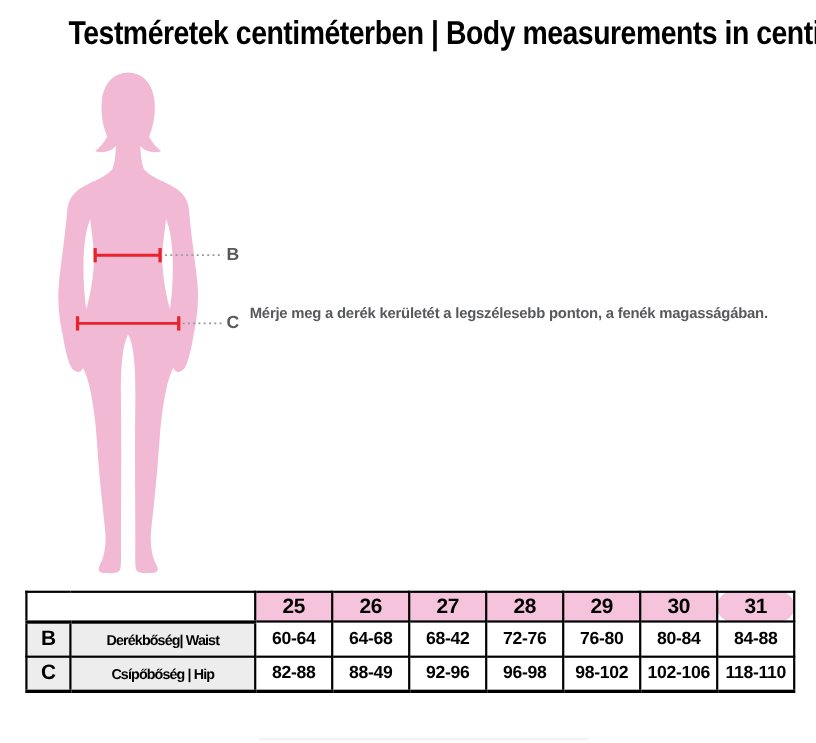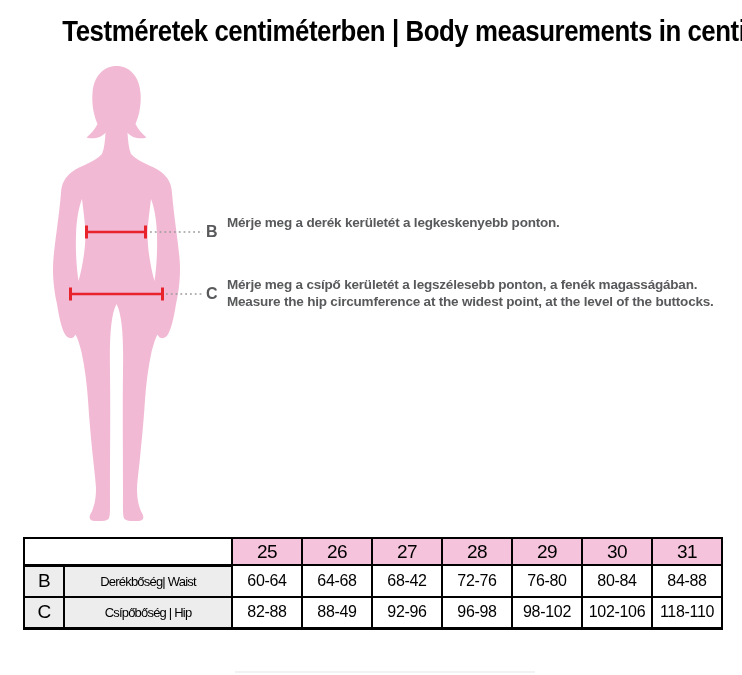--- a/index.html
+++ b/index.html
@@ -29,39 +29,39 @@
     font-size:13.5px;line-height:16.5px;white-space:nowrap;
     letter-spacing:-0.2px;
   }
   
   table.size-table{
     position:absolute;left:23px;top:537px;
     border-collapse:collapse;table-layout:fixed;
   }
   table.size-table td{
     border:2px solid #000;text-align:center;vertical-align:middle;
-    font-weight:normal;color:#000;padding:0;
+    font-weight:bold;color:#000;padding:0;
   }
   td.no-cell{border:none;background:transparent;}
   td.size-cell{
     background:#f5c3dc;font-size:19px;height:25px;letter-spacing:-0.5px;
     border-top-width:3px;
   }
   td.letter-cell{
     background:#ededed;font-size:19px;border-left-width:3px;letter-spacing:-0.5px;
   }
   td.label-cell{
     background:#ededed;font-size:13px;text-align:left;padding-left:8px;
     letter-spacing:-0.8px;
   }
   td.val-cell{background:#ffffff;font-size:16px;letter-spacing:-0.3px;}
   tr.row-b td{height:29px;}
   tr.row-b td.letter-cell,tr.row-b td.label-cell{border-top-width:3px;}
   tr.row-c td{height:29px;border-bottom-width:3px;}
-  td.last-col{border-right-width:3px;}
+  td.last-col{border-right-width:3px;border-radius:13px;}
   
   .crop-artifact{
     position:absolute;left:235px;top:671px;width:300px;height:2px;
     background:#ececec;opacity:0.7;
   }
 </style>
 </head>
 <body>
 
 <div class="title-wrap">
@@ -131,27 +131,25 @@
   <g stroke="#e8232b">
     <line x1="70.5" y1="294" x2="162.5" y2="294" stroke-width="2.6"></line>
     <line x1="70.5" y1="287.5" x2="70.5" y2="300.5" stroke-width="3"></line>
     <line x1="162.5" y1="287.5" x2="162.5" y2="300.5" stroke-width="3"></line>
   </g>
   <line x1="166" y1="294" x2="203" y2="294" stroke="#9a9a9a" stroke-width="1.6" stroke-dasharray="1.8 3"></line>
 </svg>
 
 <div class="marker-letter" style="left:206px;top:224px;">B</div>
 <div class="ann" style="left:227px;top:215px;">
-  <div>Mérje meg a derék kerületét a legkeskenyebb ponton.</div>
 </div>
 
 <div class="marker-letter" style="left:206px;top:286px;">C</div>
 <div class="ann" style="left:227px;top:277px;">
-  <div>Mérje meg a csípő kerületét a legszélesebb ponton, a fenék magasságában.</div>
-  <div>Measure the hip circumference at the widest point, at the level of the buttocks.</div>
+  <div>Mérje meg a derék kerületét a legszélesebb ponton, a fenék magasságában.</div>
 </div>
 
 <table class="size-table">
   <colgroup>
     <col style="width:40px">
       <col style="width:168px">
     <col style="width:70px">
       <col style="width:70px">
       <col style="width:70px">
     <col style="width:70px">

